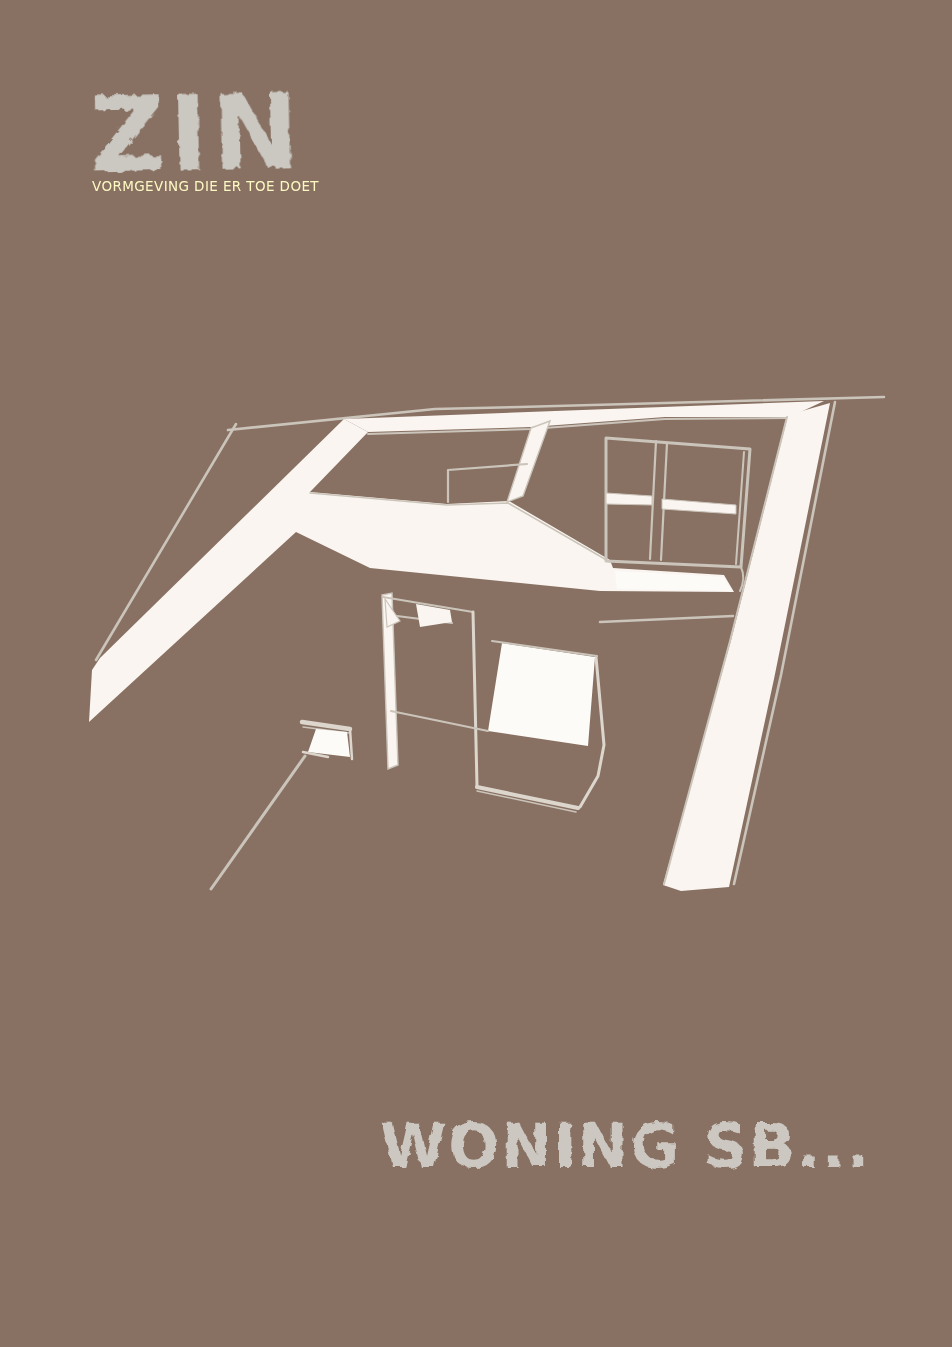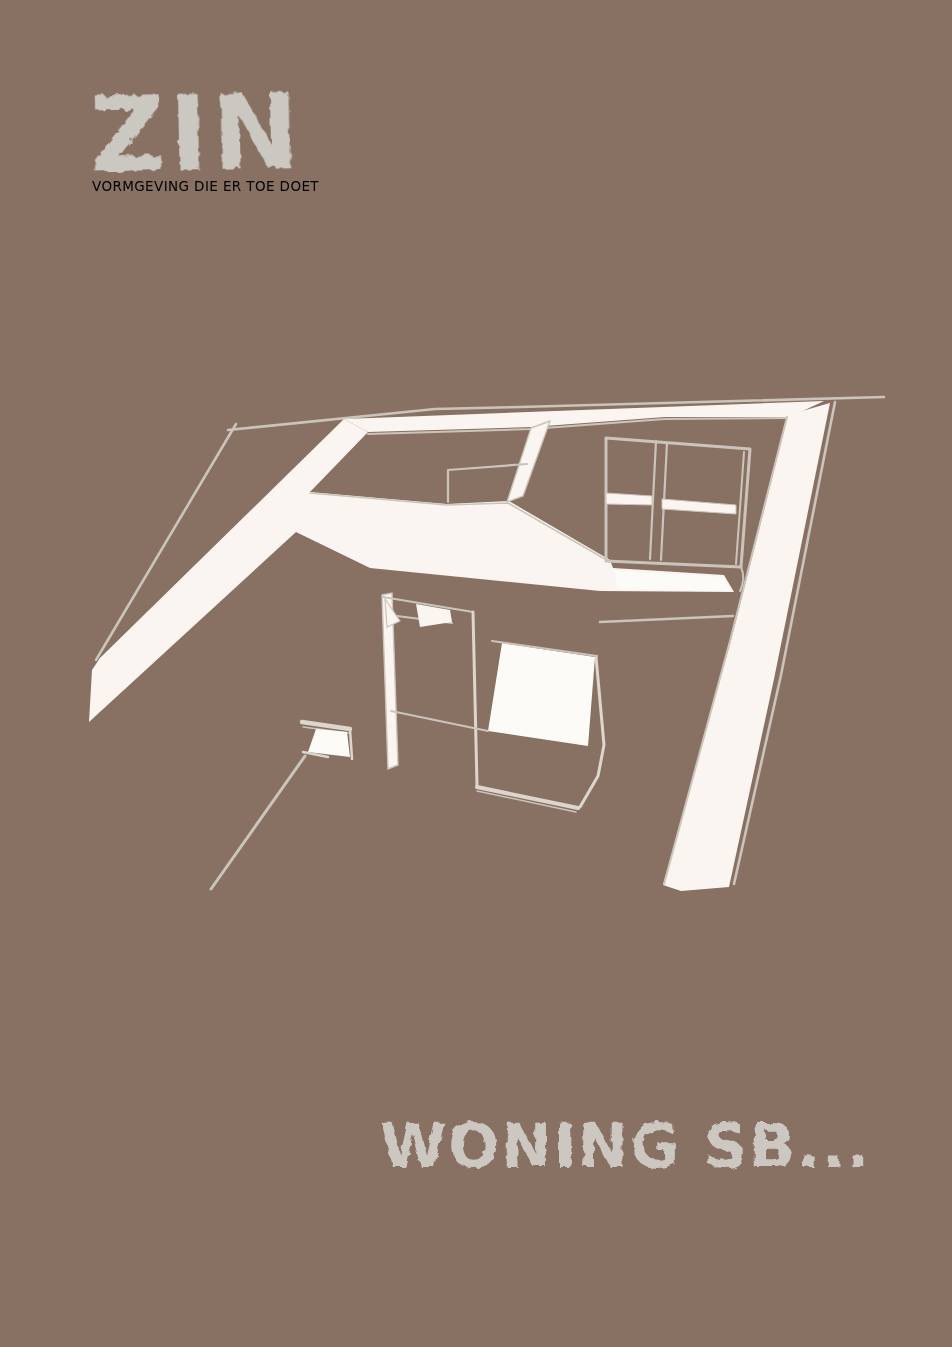--- a/index.html
+++ b/index.html
@@ -17,21 +17,21 @@
     font-family:"DejaVu Sans", sans-serif;
     font-weight:bold;
     font-size:104px;
     letter-spacing:4px;
     fill:#cbc7c1;
   }
   .tagline{
     position:absolute;left:4px;top:96px;
     font-size:13.5px;
     letter-spacing:0.4px;
-    color:#000000;
+    color:#fef9c3;
     white-space:nowrap;
   }
   .sketch-svg{position:absolute;left:0;top:0;}
   .title-wrap{position:absolute;left:376px;top:1106px;}
   .title-text{
     font-family:"DejaVu Sans", sans-serif;
     font-weight:bold;
     font-size:60px;
     letter-spacing:2px;
     fill:#ccc8c1;

